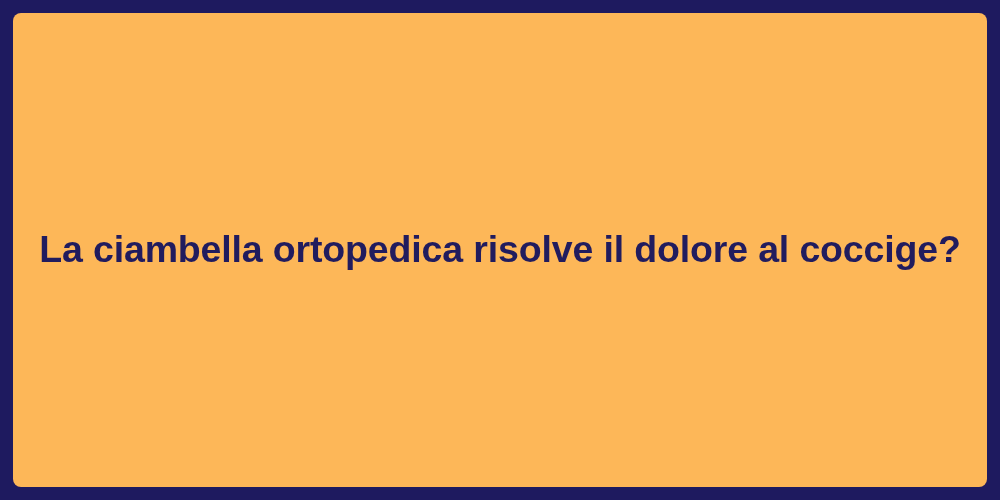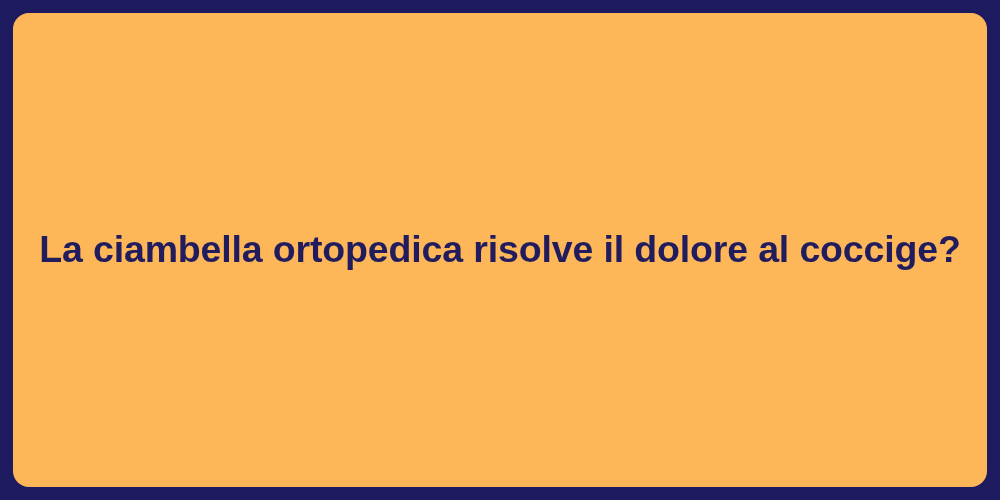--- a/index.html
+++ b/index.html
@@ -19,21 +19,21 @@
     -webkit-font-smoothing: antialiased;
   }
 
   .card {
     position: absolute;
     left: 13px;
     top: 13px;
     right: 13px;
     bottom: 13px;
     background: #fdb758;
-    border-radius: 16px;
+    border-radius: 8px;
     display: flex;
     align-items: center;
     justify-content: center;
     box-sizing: border-box;
     padding: 0 36px;
   }
 
   .headline {
     margin: 0;
     color: #211c5e;

